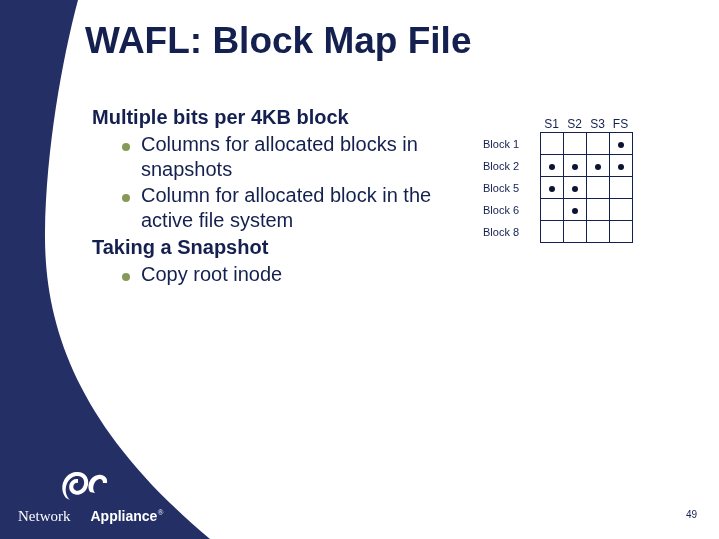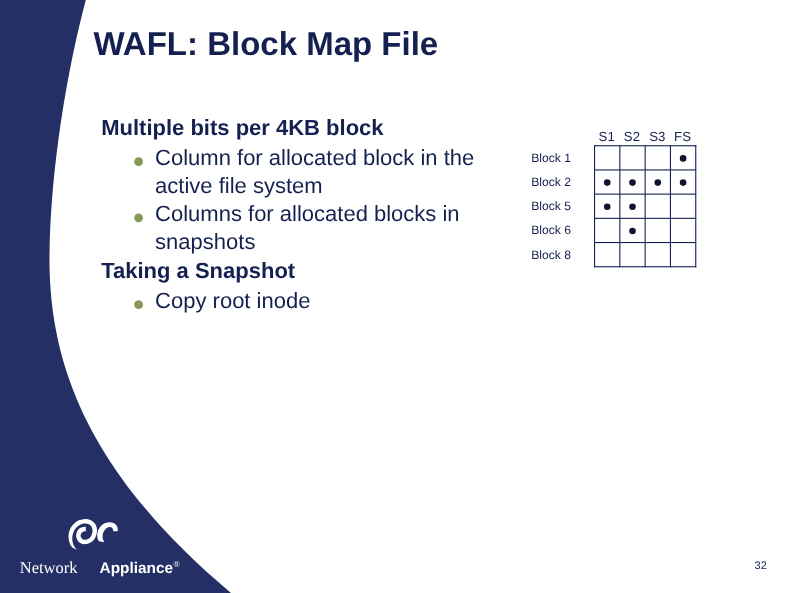--- a/index.html
+++ b/index.html
@@ -25,21 +25,21 @@
     height: 539px;
     pointer-events: none;
   }
 
   
   .slide-title {
     position: absolute;
     left: 85px;
     top: 24px;
     width: 600px;
-    font-size: 30px;
+    font-size: 37px;
     font-weight: bold;
     color: #14204f;
     letter-spacing: 0px;
     line-height: 34px;
     white-space: nowrap;
   }
 
   
   .body-block {
     position: absolute;
@@ -186,26 +186,26 @@
   </svg>
 
   <div class="slide-title">WAFL: Block Map File</div>
 
   <div class="body-block">
 
     <div class="lvl1">Multiple bits per 4KB block</div>
 
     <div class="lvl2-wrap">
       <span class="bullet-dot"></span>
-      <span class="lvl2-text">Column for allocated block in the active file system</span>
+      <span class="lvl2-text">Columns for allocated blocks in snapshots</span>
     </div>
 
     <div class="lvl2-wrap">
       <span class="bullet-dot"></span>
-      <span class="lvl2-text">Columns for allocated blocks in snapshots</span>
+      <span class="lvl2-text">Column for allocated block in the active file system</span>
     </div>
 
     <div class="lvl1">Taking a Snapshot</div>
 
     <div class="lvl2-wrap">
       <span class="bullet-dot"></span>
       <span class="lvl2-text">Copy root inode</span>
     </div>
 
   </div>
@@ -269,15 +269,15 @@
                  C 35 9, 29 1, 20 2 C 8 3, 2 18, 10 28 Z" fill="#ffffff"></path>
         <path d="M34 22 C 30 16, 34 6, 42 5 C 48 4, 52 8, 51 13 L 47 13
                  C 47 9, 44 8, 41 10 C 37 13, 36 19, 39 23 Z" fill="#ffffff"></path>
       </svg>
     </div>
     <div class="logo-text">
       <span>Network</span><b>Appliance</b><sup>®</sup>
     </div>
   </div>
 
-  <div class="page-number">32</div>
+  <div class="page-number">49</div>
 
 </div>
 
 </body></html>

